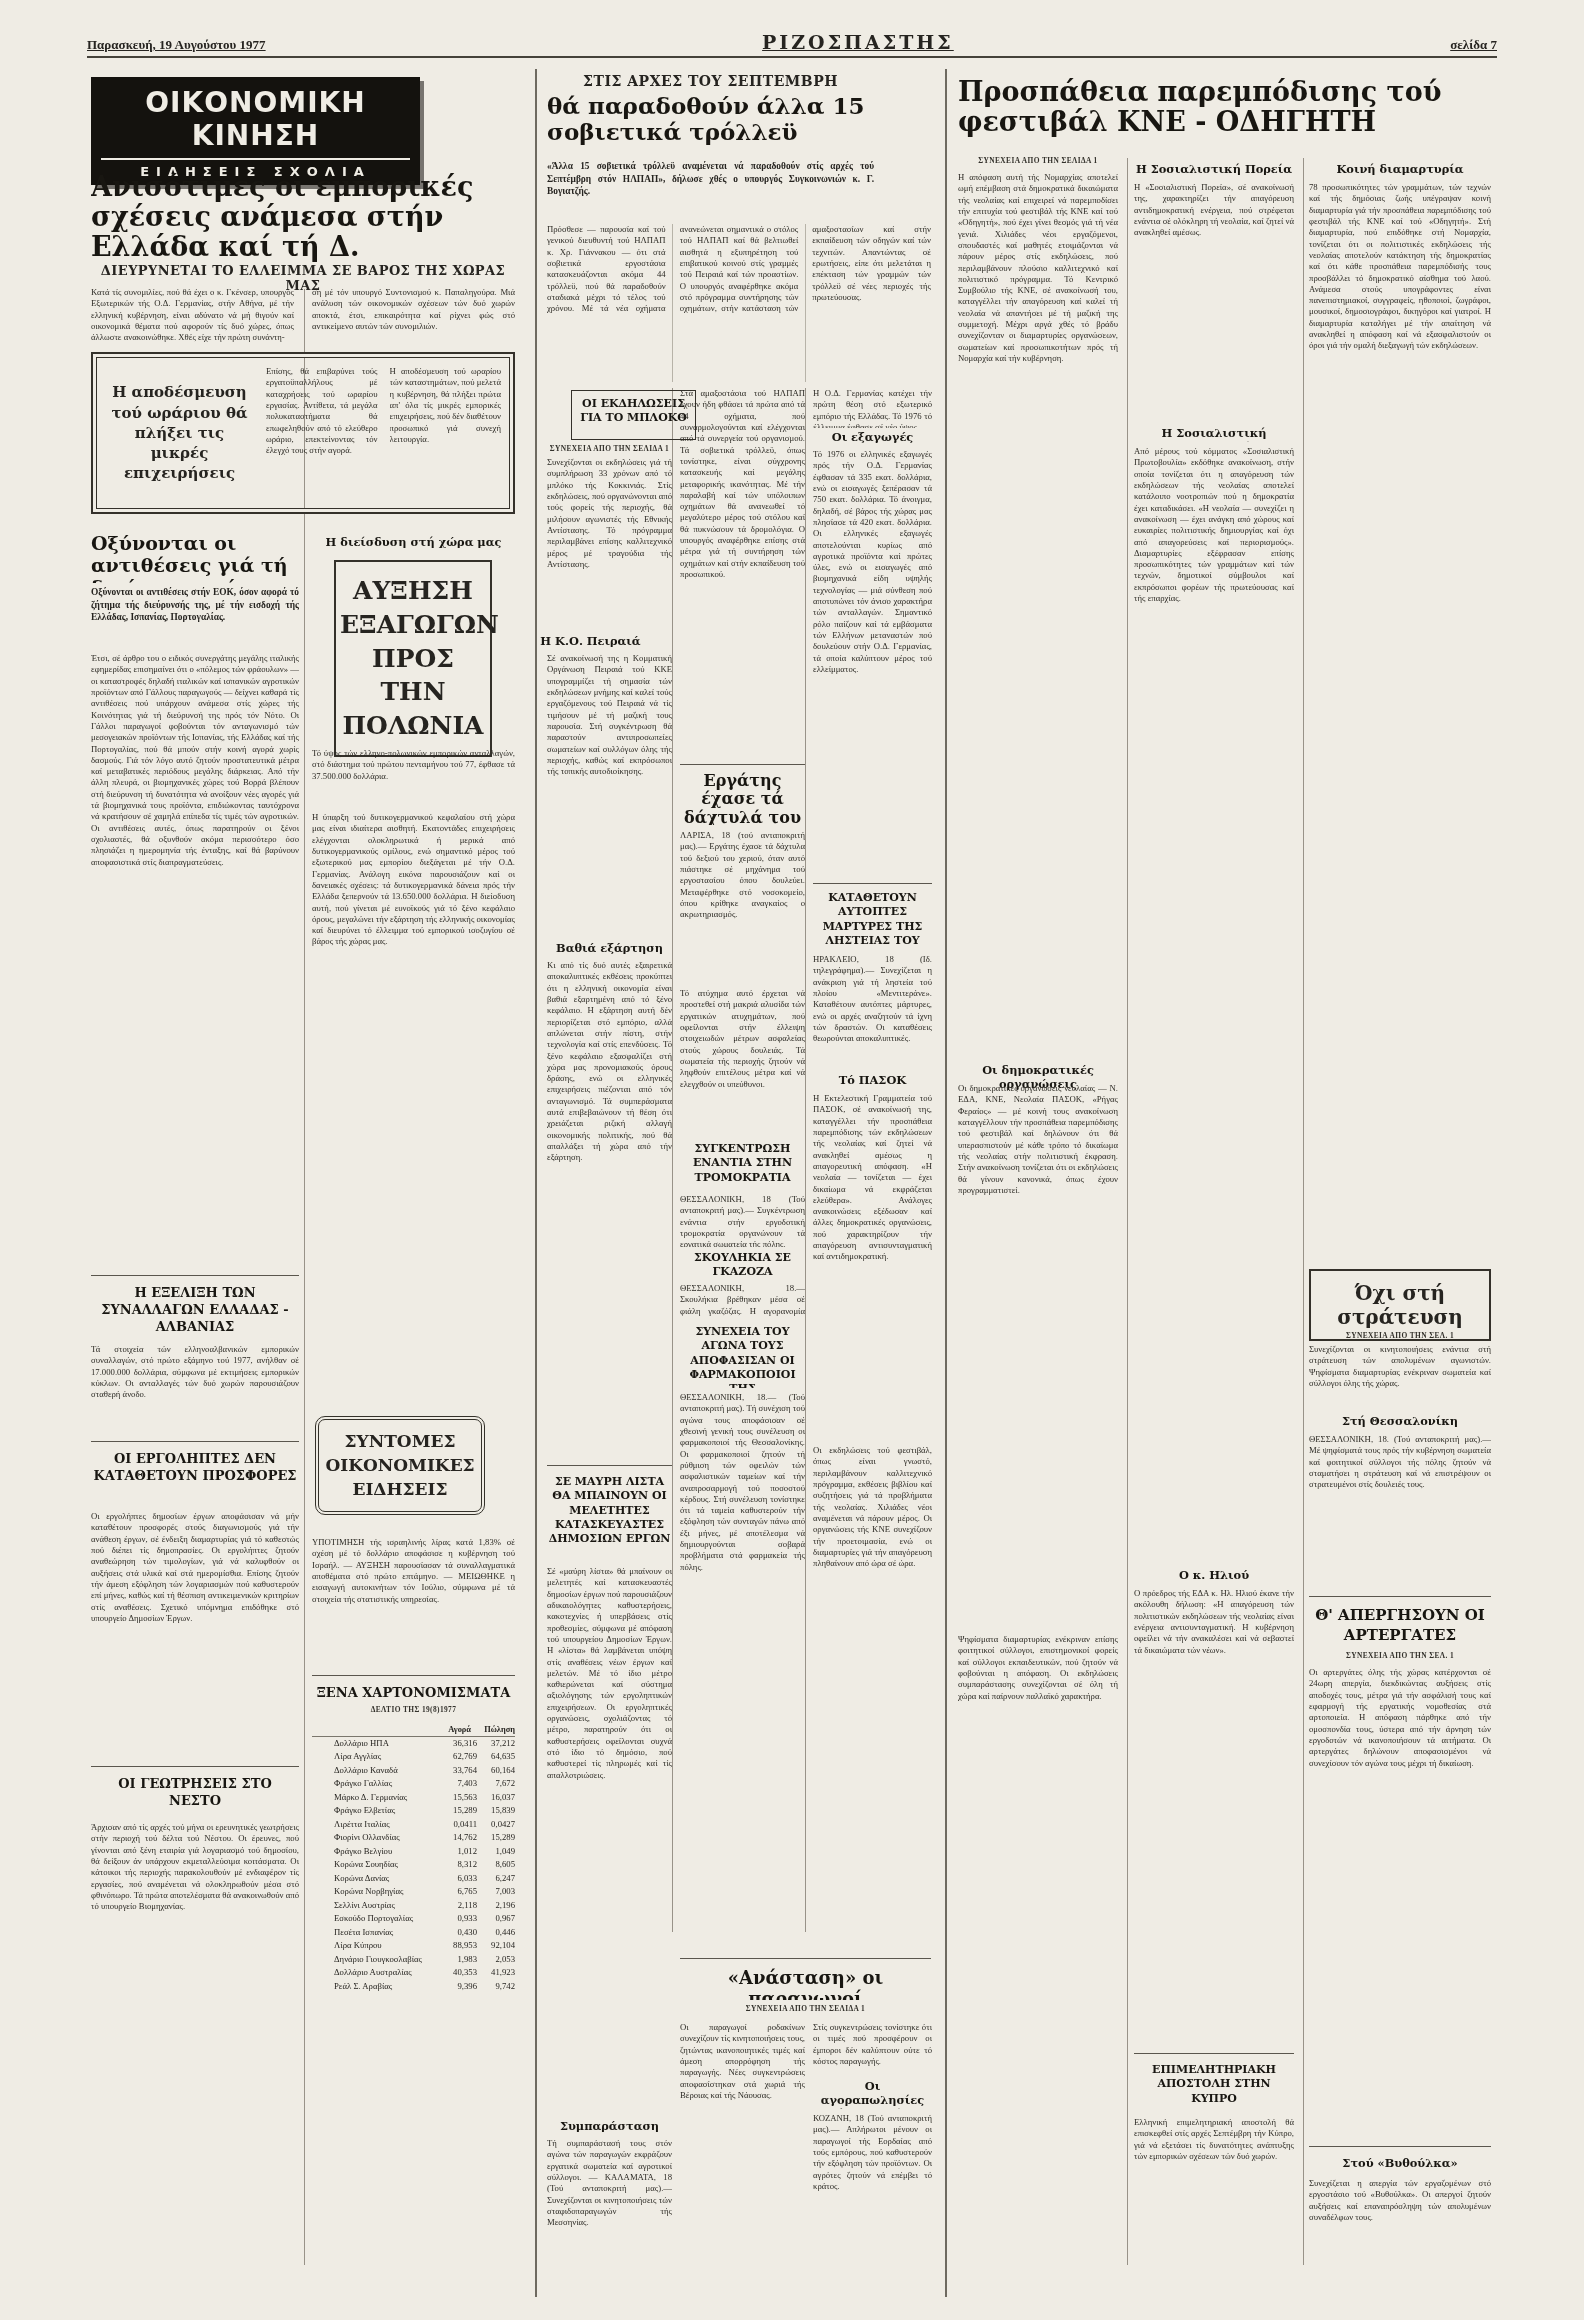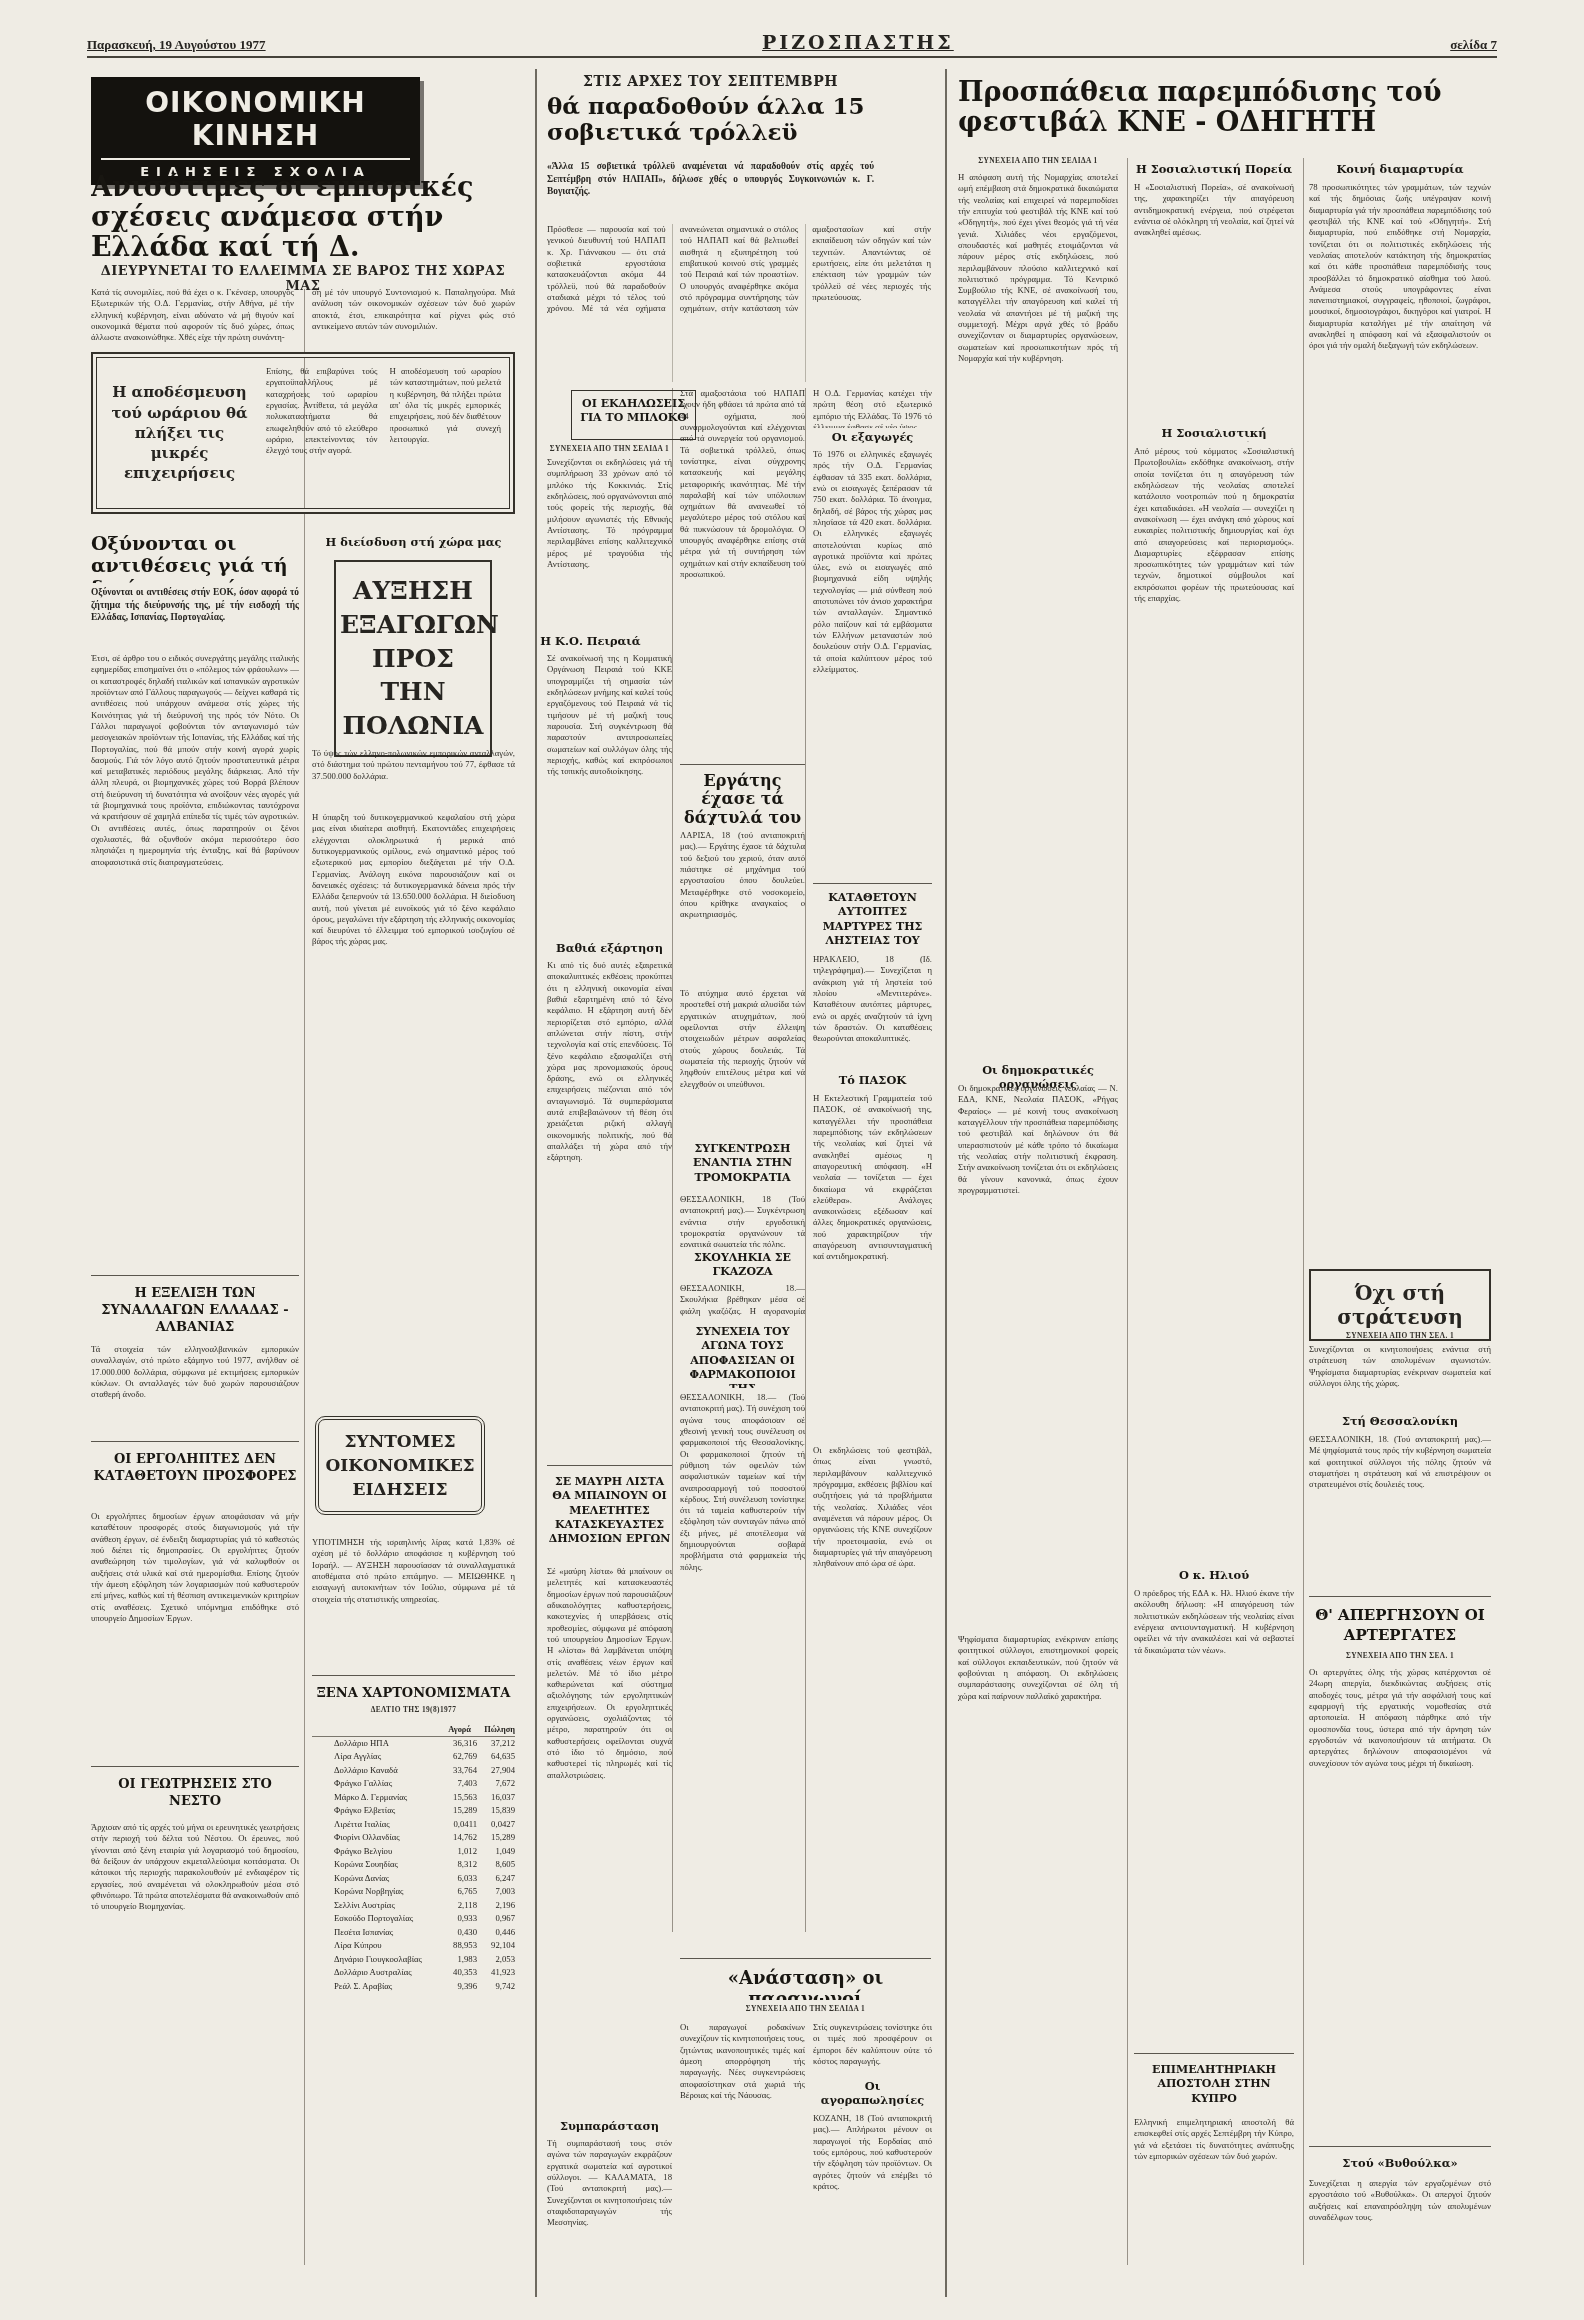--- a/index.html
+++ b/index.html
@@ -131,21 +131,21 @@
 
         <div class="fx-row">
           <span class="fx-name">Λίρα Αγγλίας</span>
           <span class="fx-val">62,769</span>
           <span class="fx-val">64,635</span>
         </div>
 
         <div class="fx-row">
           <span class="fx-name">Δολλάριο Καναδά</span>
           <span class="fx-val">33,764</span>
-          <span class="fx-val">27,904</span>
+          <span class="fx-val">60,164</span>
         </div>
 
         <div class="fx-row">
           <span class="fx-name">Φράγκο Γαλλίας</span>
           <span class="fx-val">7,403</span>
           <span class="fx-val">7,672</span>
         </div>
 
         <div class="fx-row">
           <span class="fx-name">Μάρκο Δ. Γερμανίας</span>

